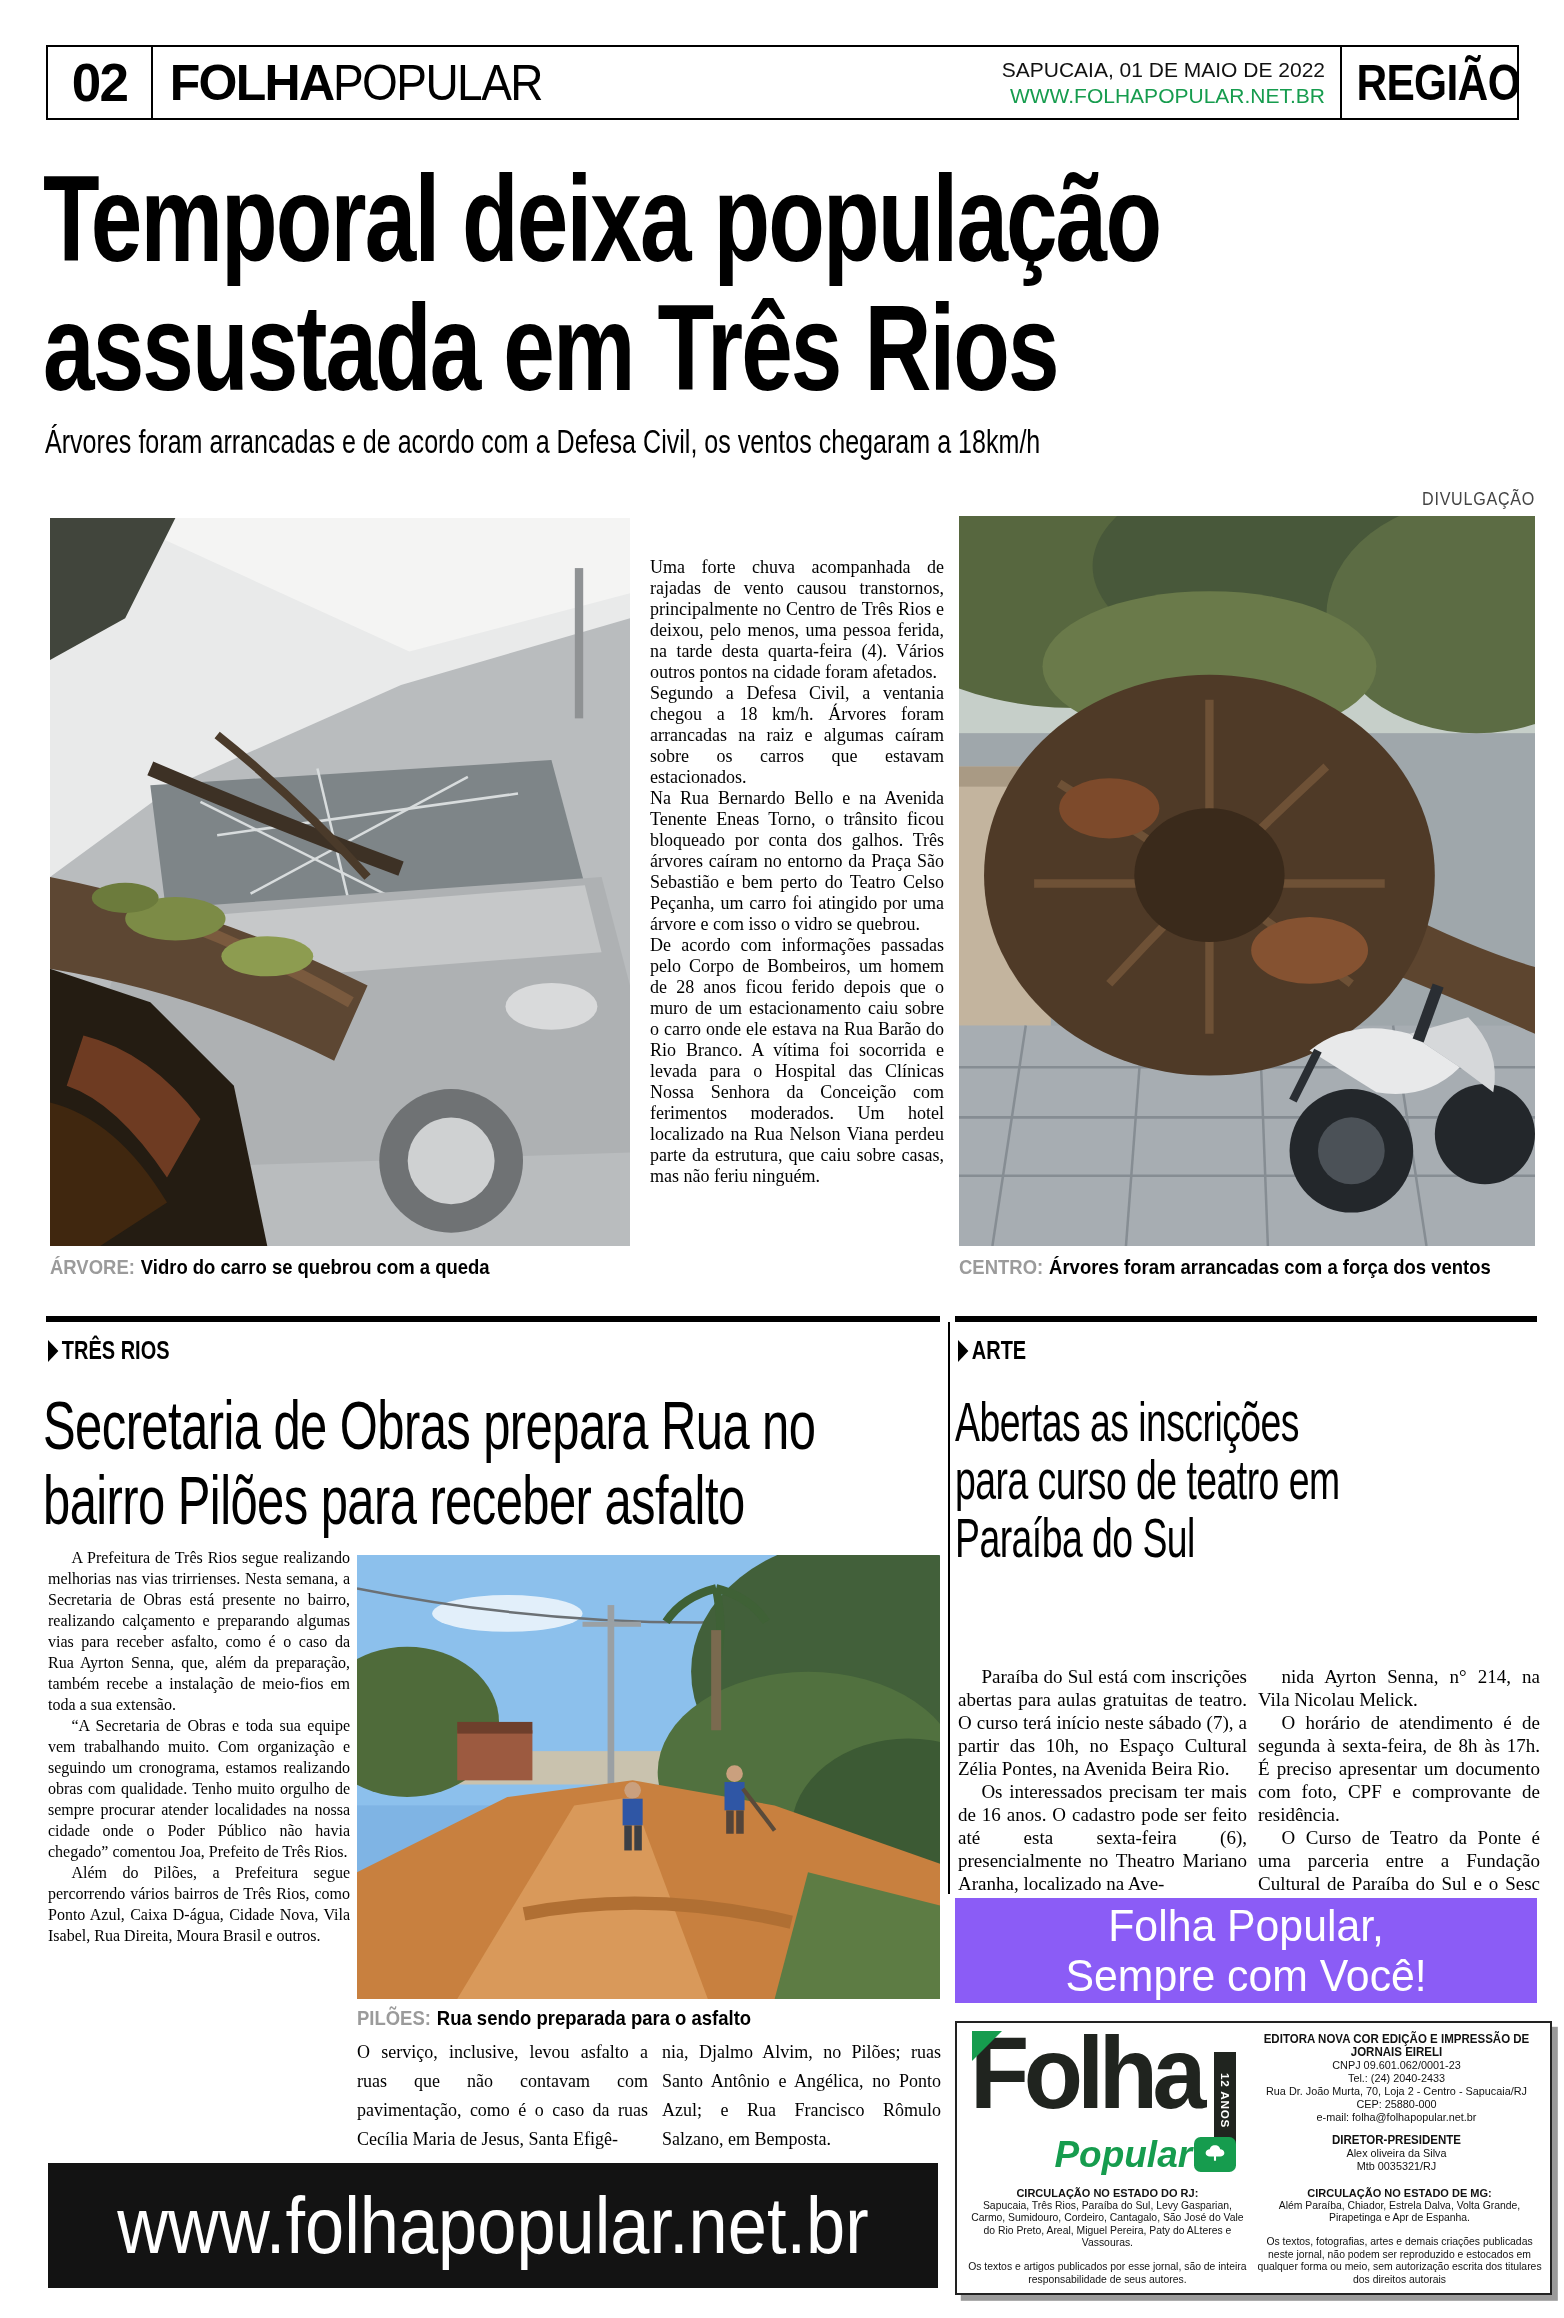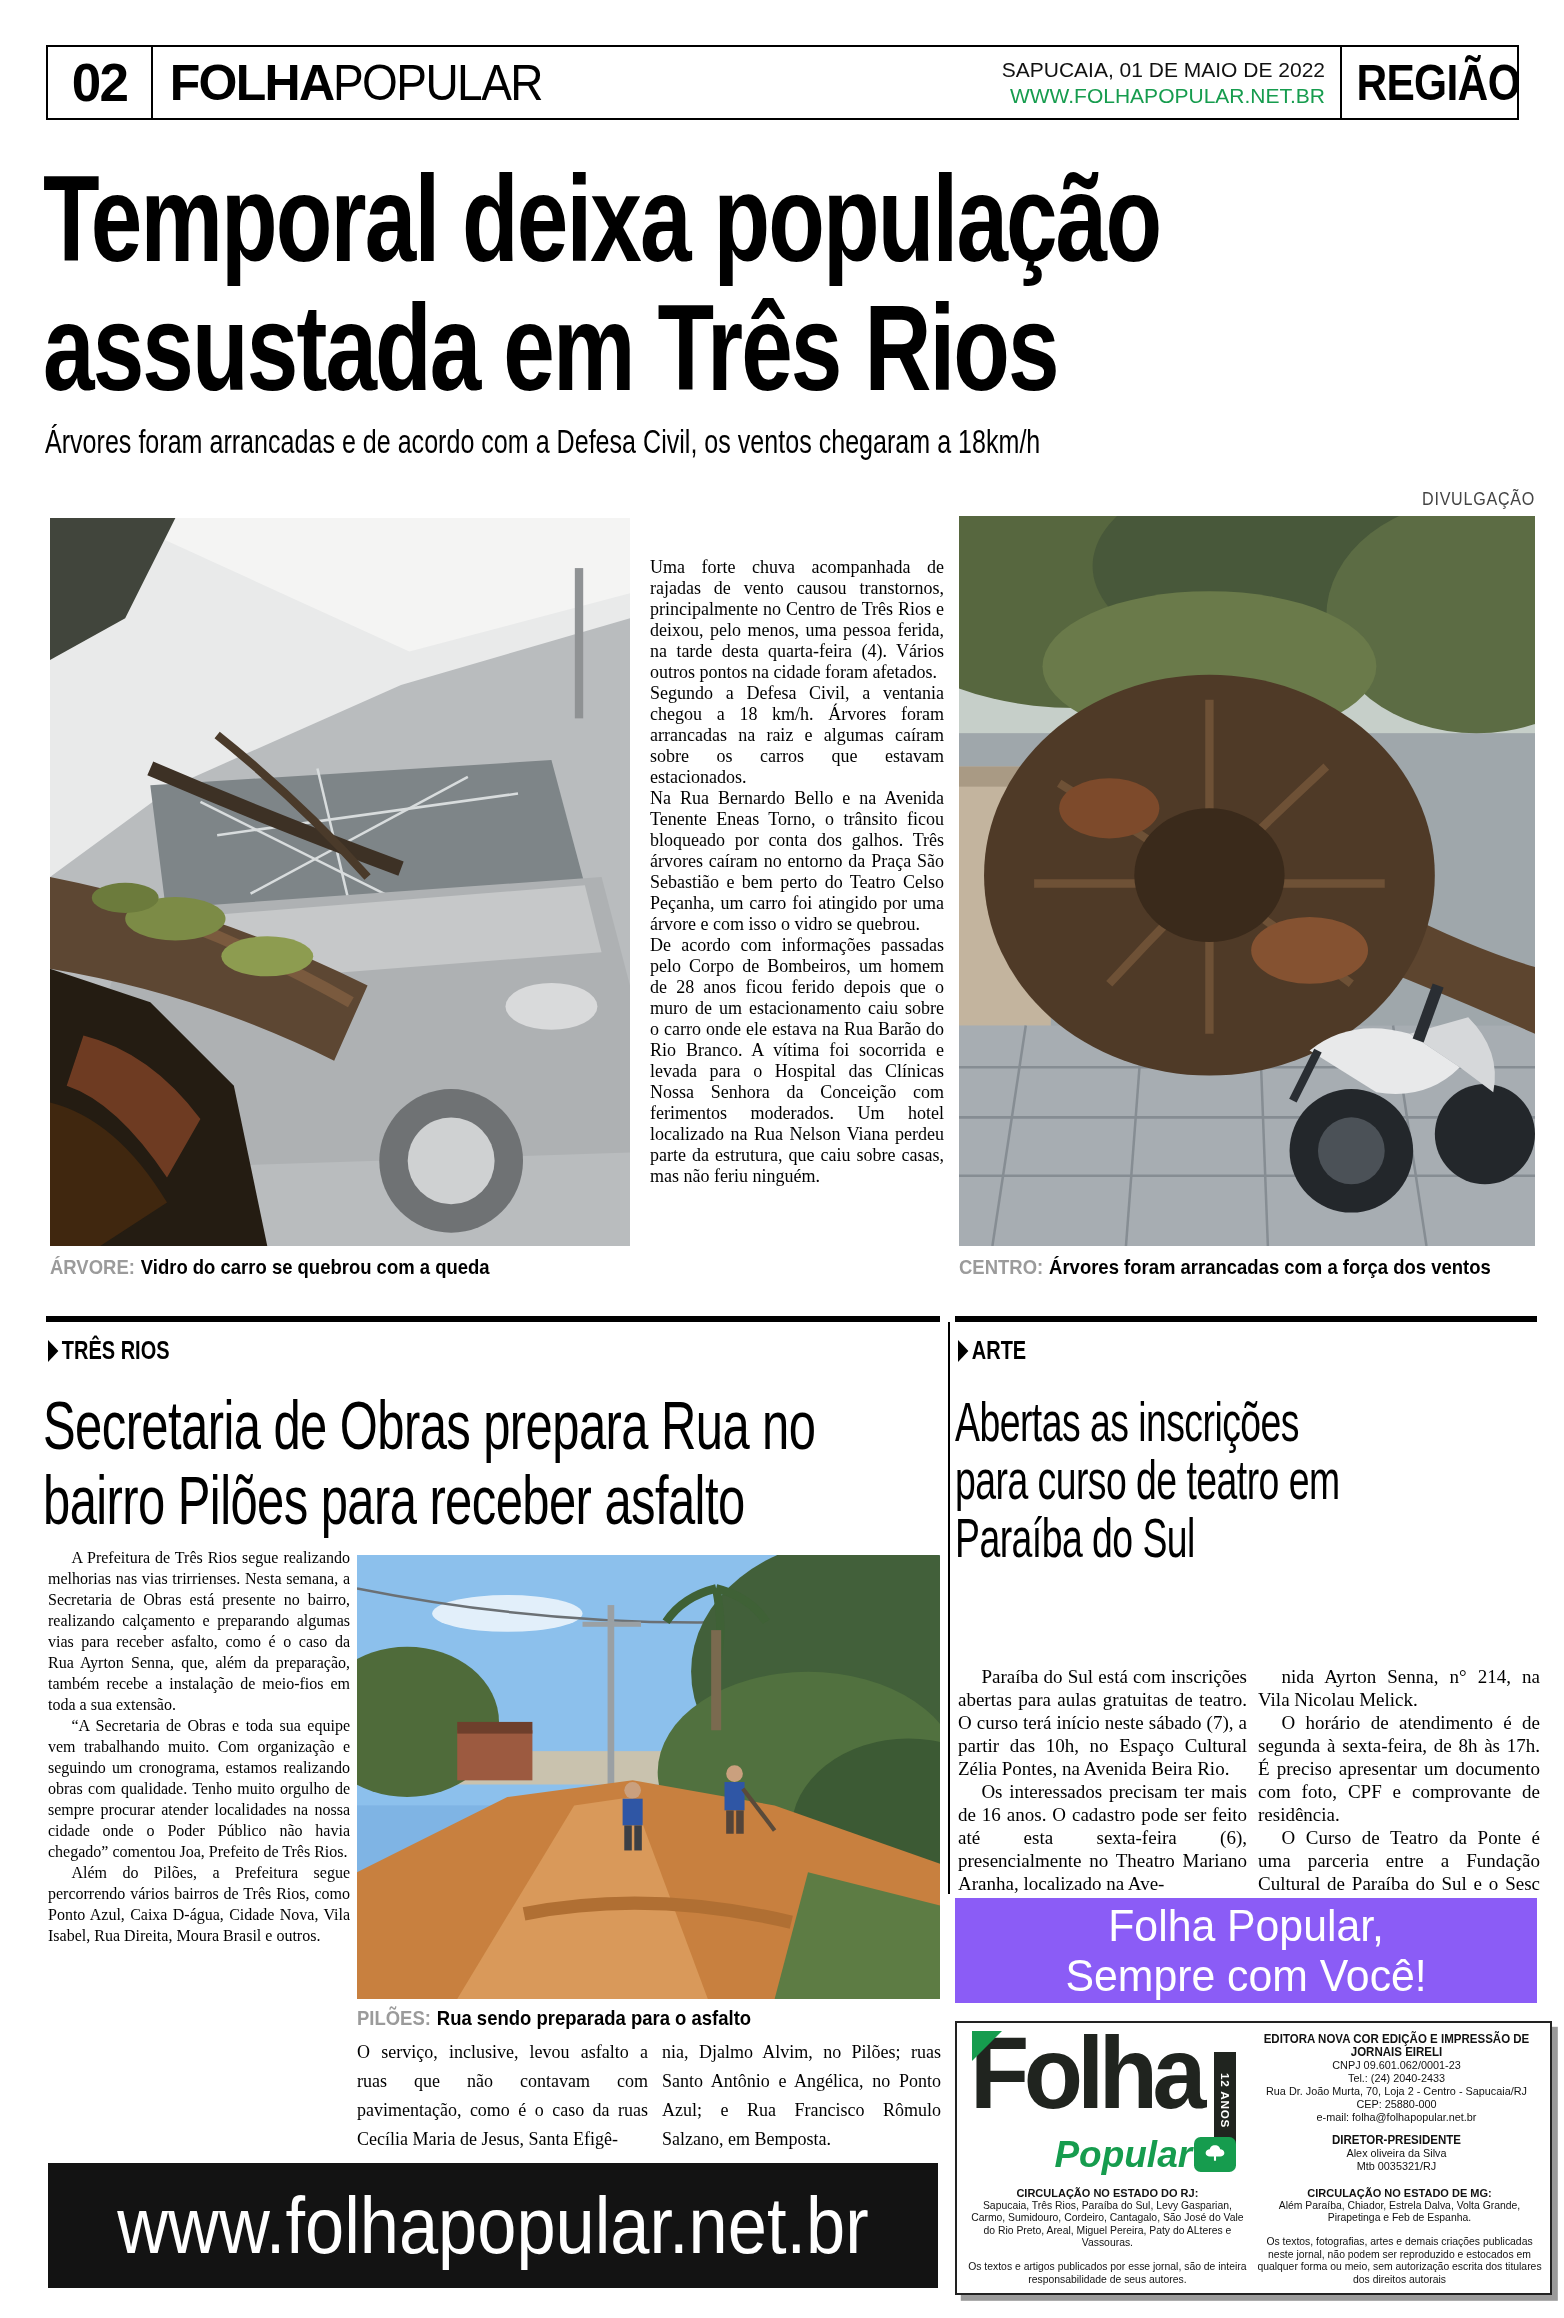--- a/index.html
+++ b/index.html
@@ -359,20 +359,20 @@
       <div>Mtb 0035321/RJ</div>
     </div>
     <div class="circ circ-rj">
       <div class="t">CIRCULAÇÃO NO ESTADO DO RJ:</div>
       <div>Sapucaia, Três Rios, Paraíba do Sul, Levy Gasparian, Carmo, Sumidouro, Cordeiro, Cantagalo, São José do Vale do Rio Preto, Areal, Miguel Pereira, Paty do ALteres e Vassouras.</div>
       <div class="gap"></div>
       <div>Os textos e artigos publicados por esse jornal, são de inteira responsabilidade de seus autores.</div>
     </div>
     <div class="circ circ-mg">
       <div class="t">CIRCULAÇÃO NO ESTADO DE MG:</div>
-      <div>Além Paraíba, Chiador, Estrela Dalva, Volta Grande, Pirapetinga e Feb de Espanha.</div>
+      <div>Além Paraíba, Chiador, Estrela Dalva, Volta Grande, Pirapetinga e Apr de Espanha.</div>
       <div class="gap"></div>
       <div>Os textos, fotografias, artes e demais criações publicadas neste jornal, não podem ser reproduzido e estocados em qualquer forma ou meio, sem autorização escrita dos titulares dos direitos autorais</div>
     </div>
   </div>
 
 </div>
 
 
 </body></html>

